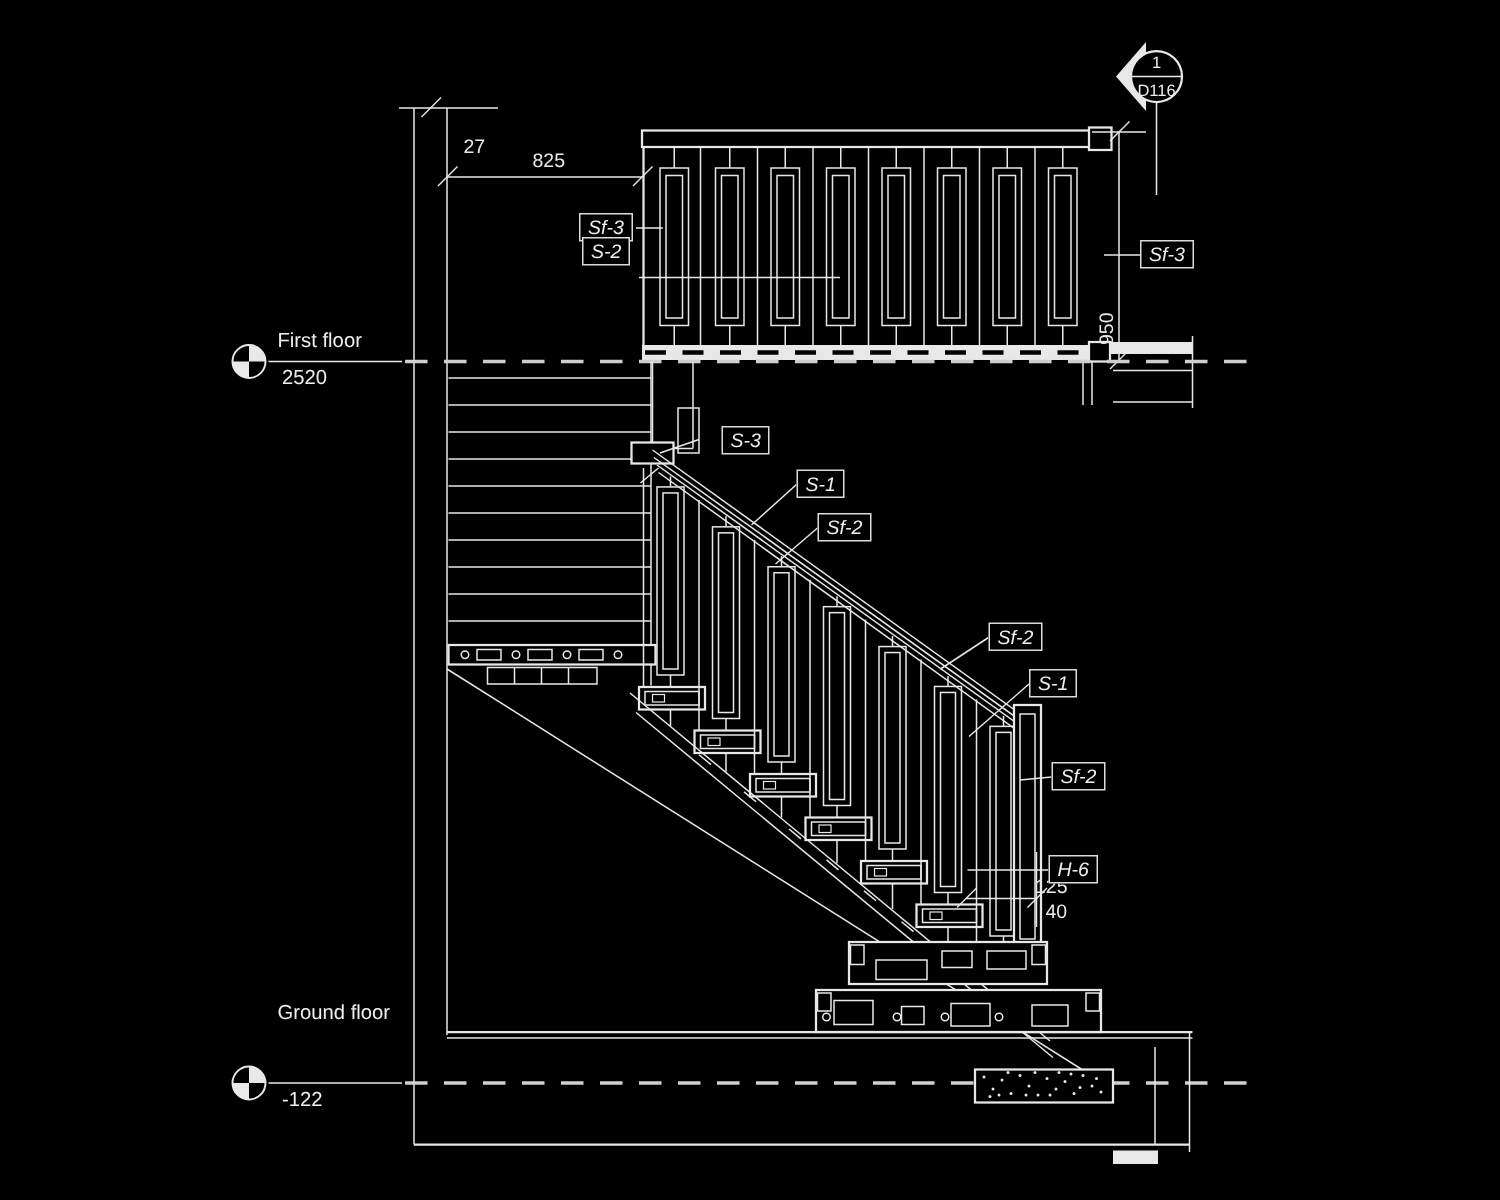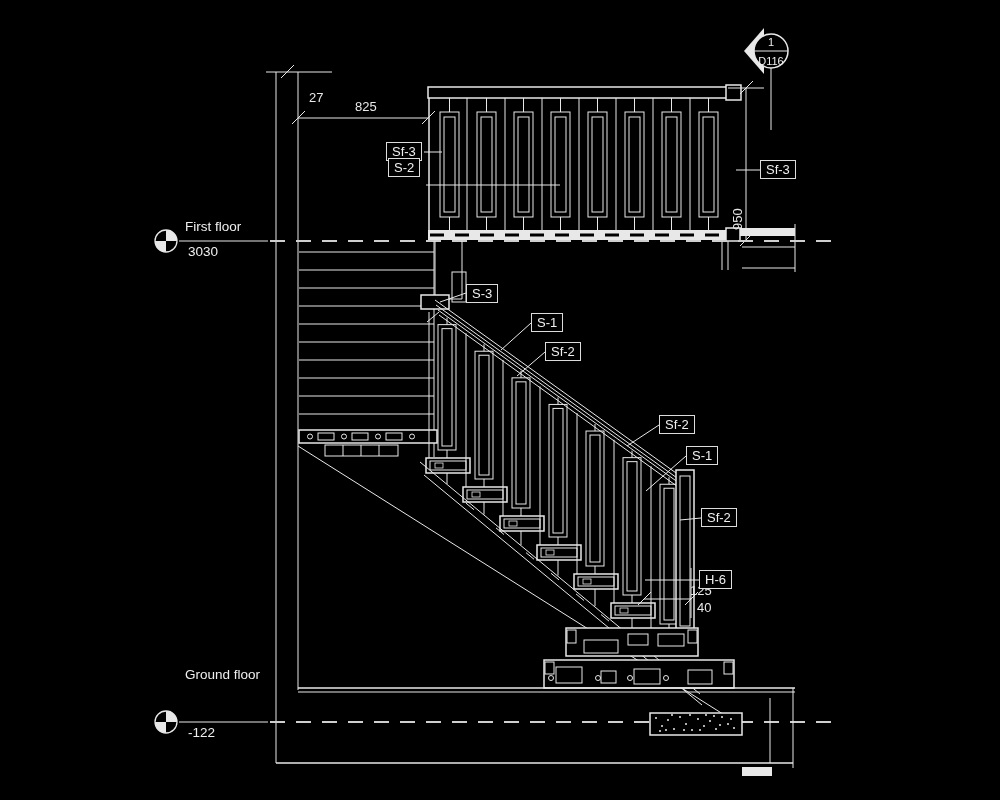--- a/index.html
+++ b/index.html
@@ -8,21 +8,21 @@
   svg{position:absolute;left:0;top:0;}
   svg line,svg rect,svg circle,svg path,svg polyline{stroke:#e8e8e8;}
   .thin{stroke-width:1;fill:none;}
   .med{stroke-width:1.5;fill:none;}
   .blk{fill:#000;}
   .fillw{fill:#e8e8e8;stroke:none;}
   .dash{stroke-dasharray:15 11;stroke-width:2.2;stroke:#cfcfcf;fill:none;}
   .dashdark{stroke:#000;stroke-dasharray:14 11;stroke-width:3;fill:none;}
   .dim{fill:#e8e8e8;font-size:13px;font-family:"Liberation Sans",sans-serif;stroke:none;}
   .tag{position:absolute;border:1px solid #dcdcdc;background:#000;color:#efefef;
-       font-size:13px;line-height:17px;padding:0 5px;white-space:nowrap;}
+       font-size:13px;line-height:17px;padding:0 5px;white-space:nowrap;font-style:italic;}
   .lvl{position:absolute;font-size:13.5px;color:#efefef;white-space:nowrap;text-align:right;}
   .co{position:absolute;font-size:11px;color:#efefef;text-align:center;}
 </style>
 </head>
 <body>
 
 <div id="stage">
 
   <svg width="1000" height="800" viewBox="0 0 1000 800">
 
@@ -330,30 +330,30 @@
       <line class="thin" x1="531" y1="323" x2="501" y2="350"></line>
       <line class="thin" x1="545" y1="352" x2="517" y2="376"></line>
       <line class="thin" x1="659" y1="425" x2="627" y2="446"></line>
       <line class="thin" x1="686" y1="456" x2="646" y2="491"></line>
       <line class="thin" x1="701" y1="518" x2="680" y2="520"></line>
       <line class="thin" x1="699" y1="580" x2="645" y2="580"></line>
     </g>
   </svg>
 
   <div class="lvl" style="left:185px;top:219px">First floor</div>
-  <div class="lvl" style="left:188px;top:244px">3030</div>
+  <div class="lvl" style="left:188px;top:244px">2520</div>
   <div class="lvl" style="left:185px;top:667px">Ground floor</div>
   <div class="lvl" style="left:188px;top:725px">-122</div>
 
   <div class="co" style="left:763px;top:36px;width:16px">1</div>
   <div class="co" style="left:755px;top:55px;width:32px">D116</div>
 
   <div class="tag" style="left:386px;top:142px">Sf-3</div>
   <div class="tag" style="left:388px;top:158px">S-2</div>
   <div class="tag" style="left:760px;top:160px">Sf-3</div>
-  <div class="tag" style="left:466px;top:284px">S-3</div>
+  <div class="tag" style="left:481px;top:284px">S-3</div>
   <div class="tag" style="left:531px;top:313px">S-1</div>
   <div class="tag" style="left:545px;top:342px">Sf-2</div>
   <div class="tag" style="left:659px;top:415px">Sf-2</div>
   <div class="tag" style="left:686px;top:446px">S-1</div>
   <div class="tag" style="left:701px;top:508px">Sf-2</div>
   <div class="tag" style="left:699px;top:570px">H-6</div>
 </div>
 
 </body></html>

